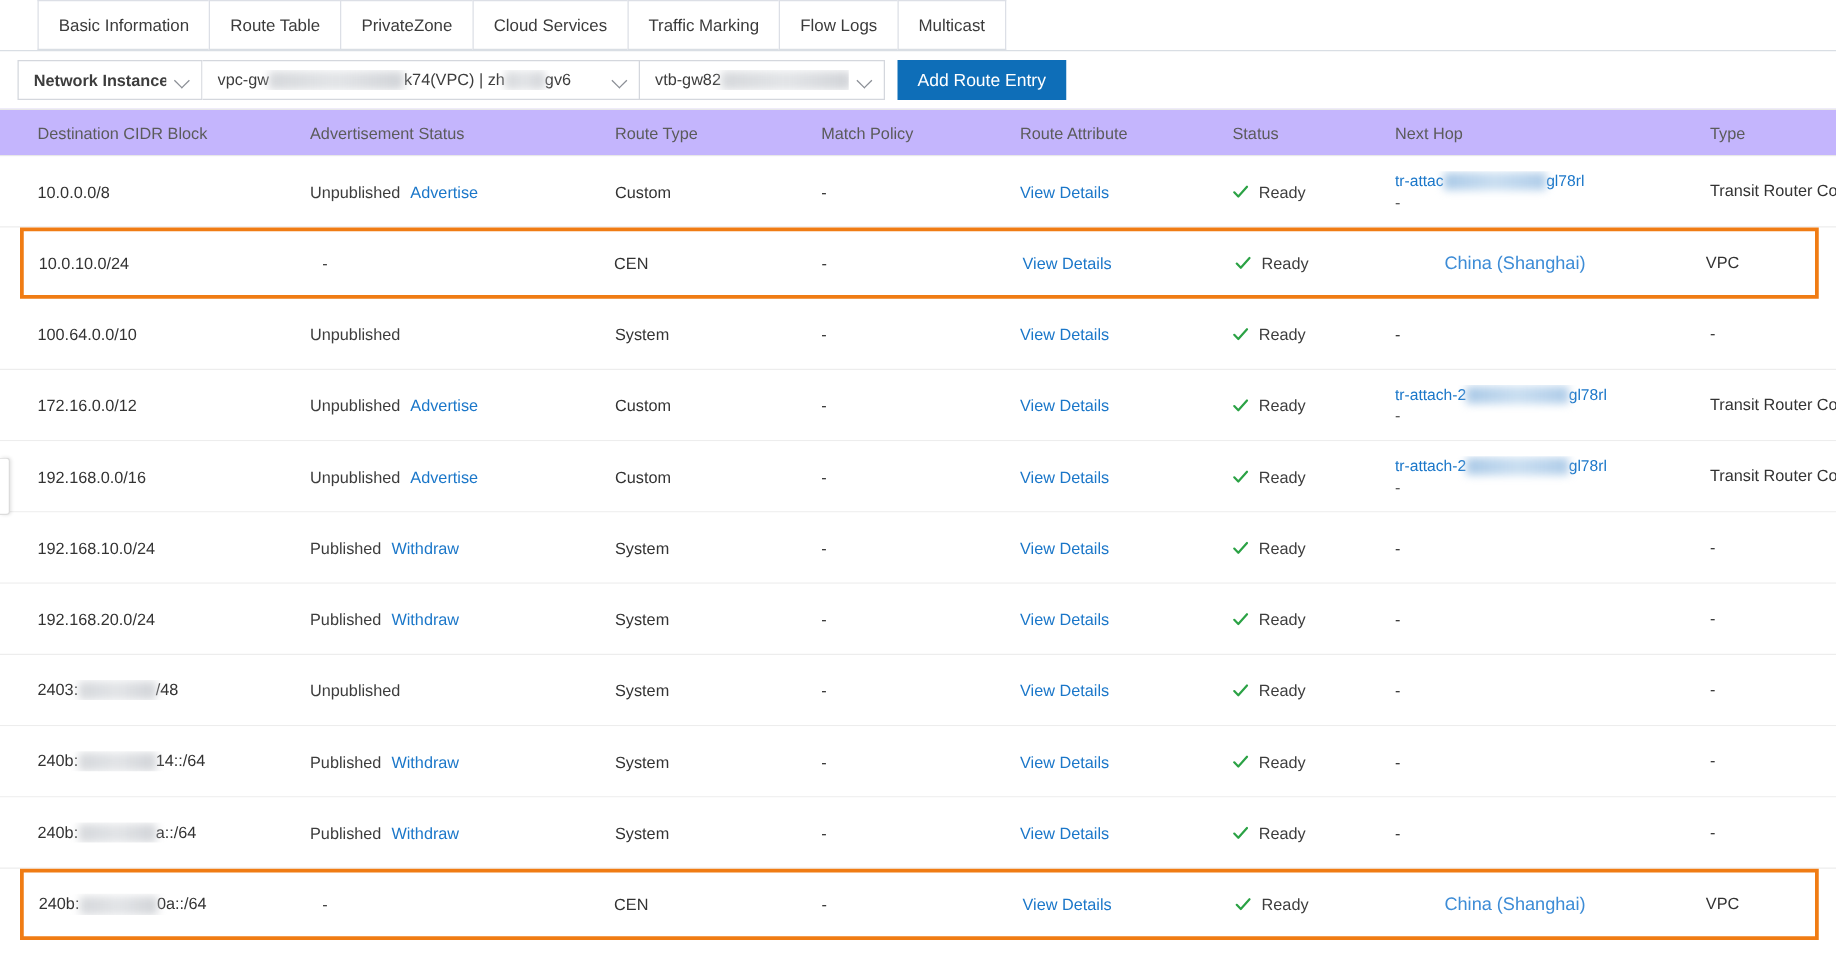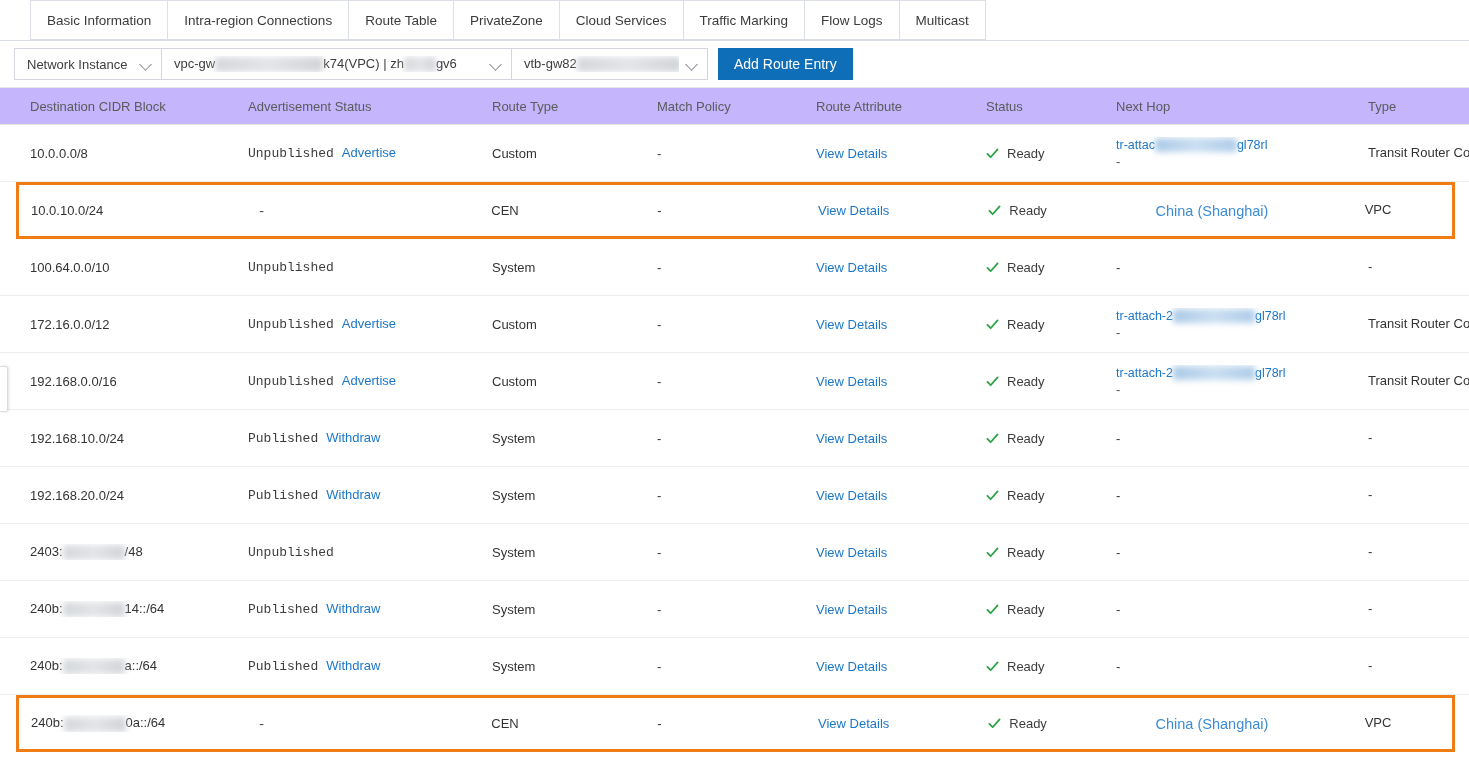--- a/index.html
+++ b/index.html
@@ -76,21 +76,21 @@
     display: flex;
     align-items: center;
     padding: 0 8px 0 12px;
     font-size: 13px;
     color: #3d3d3d;
     white-space: nowrap;
     overflow: hidden;
     cursor: pointer;
     position: relative;
   }
-  .select.s1 { width: 148px; }
+  .select.s1 { width: 148px; font-weight: bold; }
   .select.s2 { width: 350px; border-left: none; }
   .select.s3 { width: 196px; border-left: none; }
   .select .val { flex: 1; overflow: hidden; text-overflow: clip; }
   .chev {
     width: 14px; height: 14px;
     flex: 0 0 14px;
     margin-left: 6px;
     position: relative;
   }
   .chev::before {
@@ -169,21 +169,21 @@
   .c3 { width: 159px; }
   .c4 { width: 170px; }
   .c5 { width: 130px; }
   .c6 { width: 252px; }
   .c7 { width: 107px; white-space: nowrap; }
   .trow.hl .c0 { padding-left: 12px; }
 
   .link { color: #1b77c9; cursor: pointer; }
   .link.sm { font-size: 12.5px; }
   .adv { margin-left: 8px; }
-  .pubtxt { color: #3d3d3d; font-family: Liberation Mono, monospace; }
+  .pubtxt { color: #3d3d3d; }
 
   .status {
     display: flex;
     align-items: center;
     gap: 8px;
     color: #3d3d3d;
   }
   .check {
     width: 13px; height: 13px;
     flex: 0 0 13px;
@@ -212,23 +212,20 @@
     box-shadow: 1px 0 3px rgba(0,0,0,.12);
     z-index: 5;
   }
 </style>
 </head>
 <body>
 
 <div class="tabbar">
     <div class="tab">
       <span>Basic Information</span>
-    </div>
-    <div class="tab">
-      <span>Intra-region Connections</span>
     </div>
     <div class="tab">
       <span>Route Table</span>
     </div>
     <div class="tab">
       <span>PrivateZone</span>
     </div>
     <div class="tab">
       <span>Cloud Services</span>
     </div>

